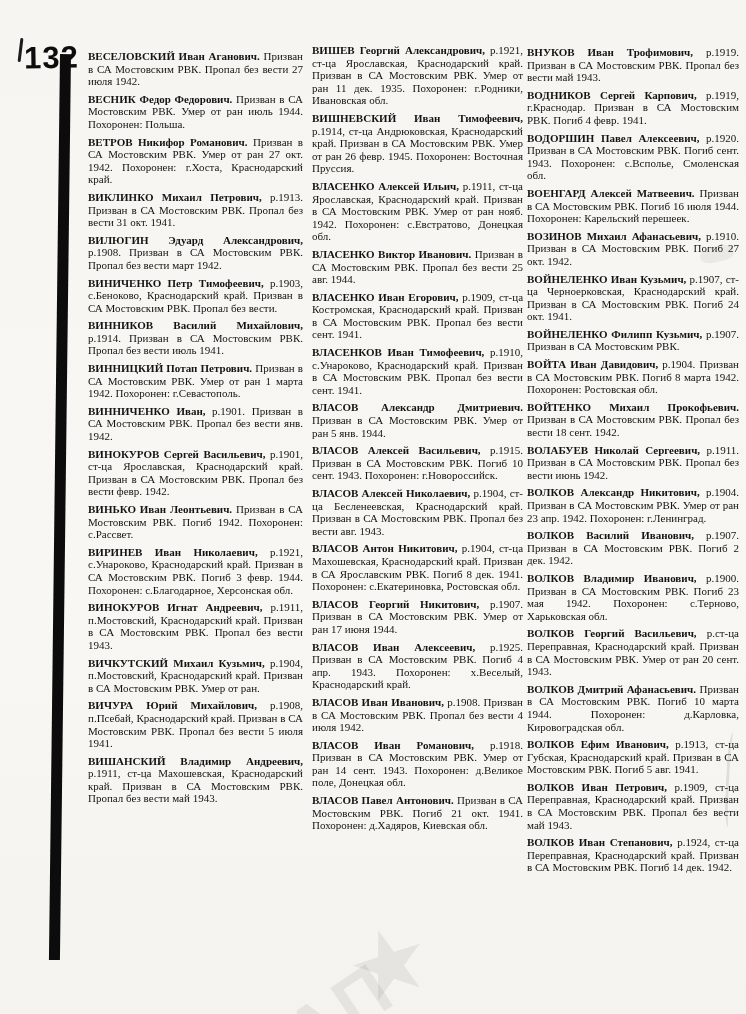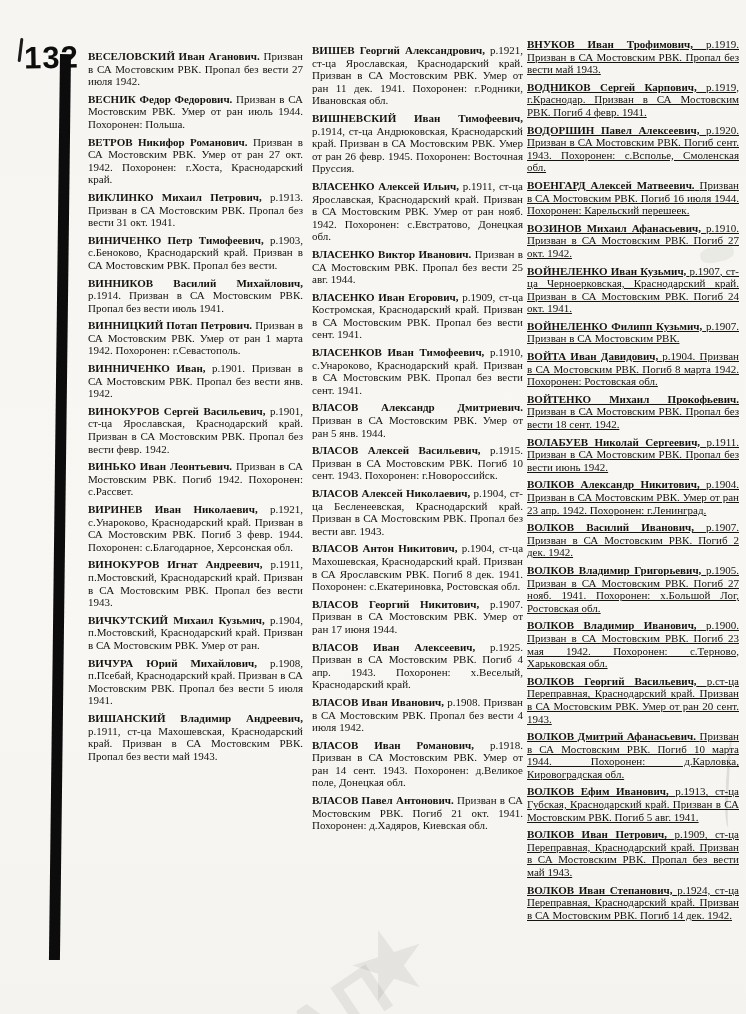--- a/index.html
+++ b/index.html
@@ -95,20 +95,21 @@
 
       <p class="entry"><span class="surname">ВЕСЕЛОВСКИЙ Иван Аганович.</span> <span>Призван в СА Мостовским РВК. Пропал без вести 27 июля 1942.</span></p>
 
       <p class="entry"><span class="surname">ВЕСНИК Федор Федорович.</span> <span>Призван в СА Мостовским РВК. Умер от ран июль 1944. Похоронен: Польша.</span></p>
 
       <p class="entry"><span class="surname">ВЕТРОВ Никифор Романович.</span> <span>Призван в СА Мостовским РВК. Умер от ран 27 окт. 1942. Похоронен: г.Хоста, Краснодарский край.</span></p>
 
 
       <p class="entry"><span class="surname">ВИКЛИНКО Михаил Петрович,</span> <span>р.1913. Призван в СА Мостовским РВК. Пропал без вести 31 окт. 1941.</span></p>
 
+      <p class="entry"><span class="surname">ВИЛЮГИН Эдуард Александрович,</span> <span>р.1908. Призван в СА Мостовским РВК. Пропал без вести март 1942.</span></p>
 
       <p class="entry"><span class="surname">ВИНИЧЕНКО Петр Тимофеевич,</span> <span>р.1903, с.Беноково, Краснодарский край. Призван в СА Мостовским РВК. Пропал без вести.</span></p>
 
       <p class="entry"><span class="surname">ВИННИКОВ Василий Михайлович,</span> <span>р.1914. Призван в СА Мостовским РВК. Пропал без вести июль 1941.</span></p>
 
       <p class="entry"><span class="surname">ВИННИЦКИЙ Потап Петрович.</span> <span>Призван в СА Мостовским РВК. Умер от ран 1 марта 1942. Похоронен: г.Севастополь.</span></p>
 
       <p class="entry"><span class="surname">ВИННИЧЕНКО Иван,</span> <span>р.1901. Призван в СА Мостовским РВК. Пропал без вести янв. 1942.</span></p>
 
       <p class="entry"><span class="surname">ВИНОКУРОВ Сергей Васильевич,</span> <span>р.1901, ст-ца Ярославская, Краснодарский край. Призван в СА Мостовским РВК. Пропал без вести февр. 1942.</span></p>
@@ -121,21 +122,21 @@
 
       <p class="entry"><span class="surname">ВИЧКУТСКИЙ Михаил Кузьмич,</span> <span>р.1904, п.Мостовский, Краснодарский край. Призван в СА Мостовским РВК. Умер от ран.</span></p>
 
       <p class="entry"><span class="surname">ВИЧУРА Юрий Михайлович,</span> <span>р.1908, п.Псебай, Краснодарский край. Призван в СА Мостовским РВК. Пропал без вести 5 июля 1941.</span></p>
 
       <p class="entry"><span class="surname">ВИШАНСКИЙ Владимир Андреевич,</span> <span>р.1911, ст-ца Махошевская, Краснодарский край. Призван в СА Мостовским РВК. Пропал без вести май 1943.</span></p>
     </div>
 
   <div class="col" style="left:312px; top:44px; width:211px;">
 
-      <p class="entry"><span class="surname">ВИШЕВ Георгий Александрович,</span> <span>р.1921, ст-ца Ярославская, Краснодарский край. Призван в СА Мостовским РВК. Умер от ран 11 дек. 1941. Похоронен: г.Родники, Ивановская обл.</span></p>
+      <p class="entry"><span class="surname">ВИШЕВ Георгий Александрович,</span> <span>р.1921, ст-ца Ярославская, Краснодарский край. Призван в СА Мостовским РВК. Умер от ран 11 дек. 1935. Похоронен: г.Родники, Ивановская обл.</span></p>
 
       <p class="entry"><span class="surname">ВИШНЕВСКИЙ Иван Тимофеевич,</span> <span>р.1914, ст-ца Андрюковская, Краснодарский край. Призван в СА Мостовским РВК. Умер от ран 26 февр. 1945. Похоронен: Восточная Пруссия.</span></p>
 
 
       <p class="entry"><span class="surname">ВЛАСЕНКО Алексей Ильич,</span> <span>р.1911, ст-ца Ярославская, Краснодарский край. Призван в СА Мостовским РВК. Умер от ран нояб. 1942. Похоронен: с.Евстратово, Донецкая обл.</span></p>
 
       <p class="entry"><span class="surname">ВЛАСЕНКО Виктор Иванович.</span> <span>Призван в СА Мостовским РВК. Пропал без вести 25 авг. 1944.</span></p>
 
       <p class="entry"><span class="surname">ВЛАСЕНКО Иван Егорович,</span> <span>р.1909, ст-ца Костромская, Краснодарский край. Призван в СА Мостовским РВК. Пропал без вести сент. 1941.</span></p>
 
@@ -154,21 +155,21 @@
       <p class="entry"><span class="surname">ВЛАСОВ Иван Алексеевич,</span> <span>р.1925. Призван в СА Мостовским РВК. Погиб 4 апр. 1943. Похоронен: х.Веселый, Краснодарский край.</span></p>
 
       <p class="entry"><span class="surname">ВЛАСОВ Иван Иванович,</span> <span>р.1908. Призван в СА Мостовским РВК. Пропал без вести 4 июля 1942.</span></p>
 
 
       <p class="entry"><span class="surname">ВЛАСОВ Иван Романович,</span> <span>р.1918. Призван в СА Мостовским РВК. Умер от ран 14 сент. 1943. Похоронен: д.Великое поле, Донецкая обл.</span></p>
 
       <p class="entry"><span class="surname">ВЛАСОВ Павел Антонович.</span> <span>Призван в СА Мостовским РВК. Погиб 21 окт. 1941. Похоронен: д.Хадяров, Киевская обл.</span></p>
     </div>
 
-  <div class="col" style="left:527px; top:38px; width:212px;text-decoration:underline;">
+  <div class="col" style="left:527px; top:46px; width:212px;">
 
       <p class="entry"><span class="surname">ВНУКОВ Иван Трофимович,</span> <span>р.1919. Призван в СА Мостовским РВК. Пропал без вести май 1943.</span></p>
 
       <p class="entry"><span class="surname">ВОДНИКОВ Сергей Карпович,</span> <span>р.1919, г.Краснодар. Призван в СА Мостовским РВК. Погиб 4 февр. 1941.</span></p>
 
       <p class="entry"><span class="surname">ВОДОРШИН Павел Алексеевич,</span> <span>р.1920. Призван в СА Мостовским РВК. Погиб сент. 1943. Похоронен: с.Всполье, Смоленская обл.</span></p>
 
       <p class="entry"><span class="surname">ВОЕНГАРД Алексей Матвеевич.</span> <span>Призван в СА Мостовским РВК. Погиб 16 июля 1944. Похоронен: Карельский перешеек.</span></p>
 
       <p class="entry"><span class="surname">ВОЗИНОВ Михаил Афанасьевич,</span> <span>р.1910. Призван в СА Мостовским РВК. Погиб 27 окт. 1942.</span></p>
@@ -180,21 +181,20 @@
       <p class="entry"><span class="surname">ВОЙТА Иван Давидович,</span> <span>р.1904. Призван в СА Мостовским РВК. Погиб 8 марта 1942. Похоронен: Ростовская обл.</span></p>
 
       <p class="entry"><span class="surname">ВОЙТЕНКО Михаил Прокофьевич.</span> <span>Призван в СА Мостовским РВК. Пропал без вести 18 сент. 1942.</span></p>
 
       <p class="entry"><span class="surname">ВОЛАБУЕВ Николай Сергеевич,</span> <span>р.1911. Призван в СА Мостовским РВК. Пропал без вести июнь 1942.</span></p>
 
       <p class="entry"><span class="surname">ВОЛКОВ Александр Никитович,</span> <span>р.1904. Призван в СА Мостовским РВК. Умер от ран 23 апр. 1942. Похоронен: г.Ленинград.</span></p>
 
       <p class="entry"><span class="surname">ВОЛКОВ Василий Иванович,</span> <span>р.1907. Призван в СА Мостовским РВК. Погиб 2 дек. 1942.</span></p>
 
-      <p class="entry"><span class="surname">ВОЛКОВ Владимир Григорьевич,</span> <span>р.1905. Призван в СА Мостовским РВК. Погиб 27 нояб. 1941. Похоронен: х.Большой Лог, Ростовская обл.</span></p>
 
       <p class="entry"><span class="surname">ВОЛКОВ Владимир Иванович,</span> <span>р.1900. Призван в СА Мостовским РВК. Погиб 23 мая 1942. Похоронен: с.Терново, Харьковская обл.</span></p>
 
       <p class="entry"><span class="surname">ВОЛКОВ Георгий Васильевич,</span> <span>р.ст-ца Переправная, Краснодарский край. Призван в СА Мостовским РВК. Умер от ран 20 сент. 1943.</span></p>
 
       <p class="entry"><span class="surname">ВОЛКОВ Дмитрий Афанасьевич.</span> <span>Призван в СА Мостовским РВК. Погиб 10 марта 1944. Похоронен: д.Карловка, Кировоградская обл.</span></p>
 
       <p class="entry"><span class="surname">ВОЛКОВ Ефим Иванович,</span> <span>р.1913, ст-ца Губская, Краснодарский край. Призван в СА Мостовским РВК. Погиб 5 авг. 1941.</span></p>
 
       <p class="entry"><span class="surname">ВОЛКОВ Иван Петрович,</span> <span>р.1909, ст-ца Переправная, Краснодарский край. Призван в СА Мостовским РВК. Пропал без вести май 1943.</span></p>

